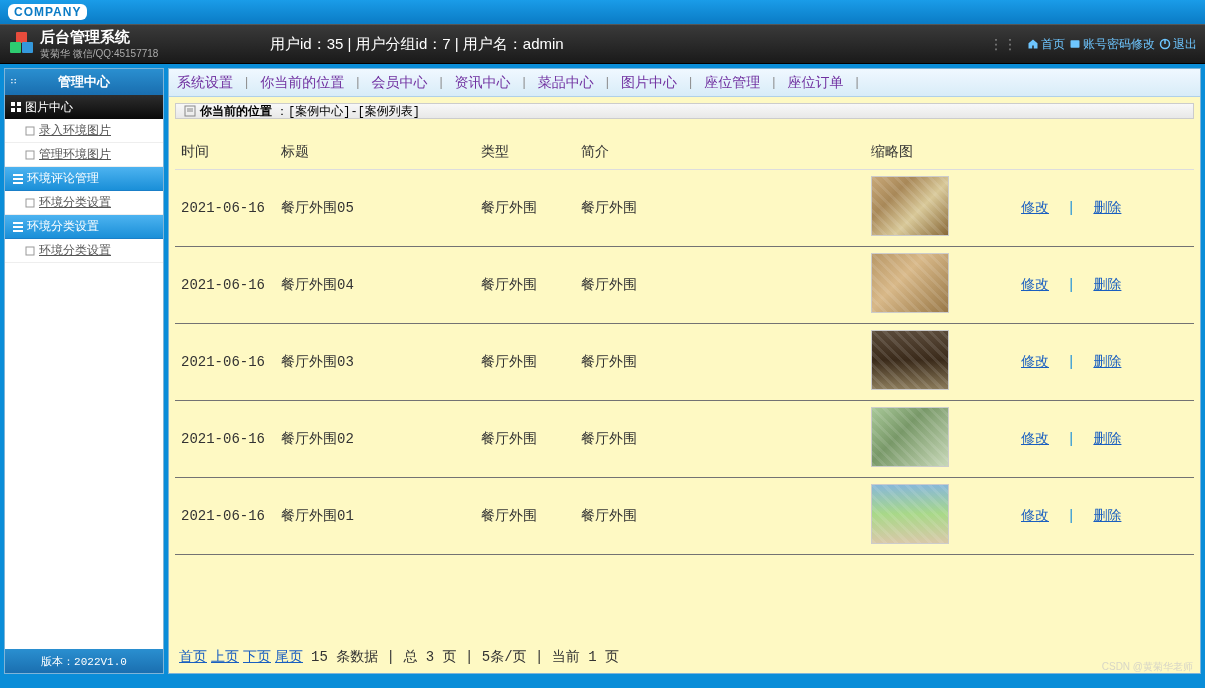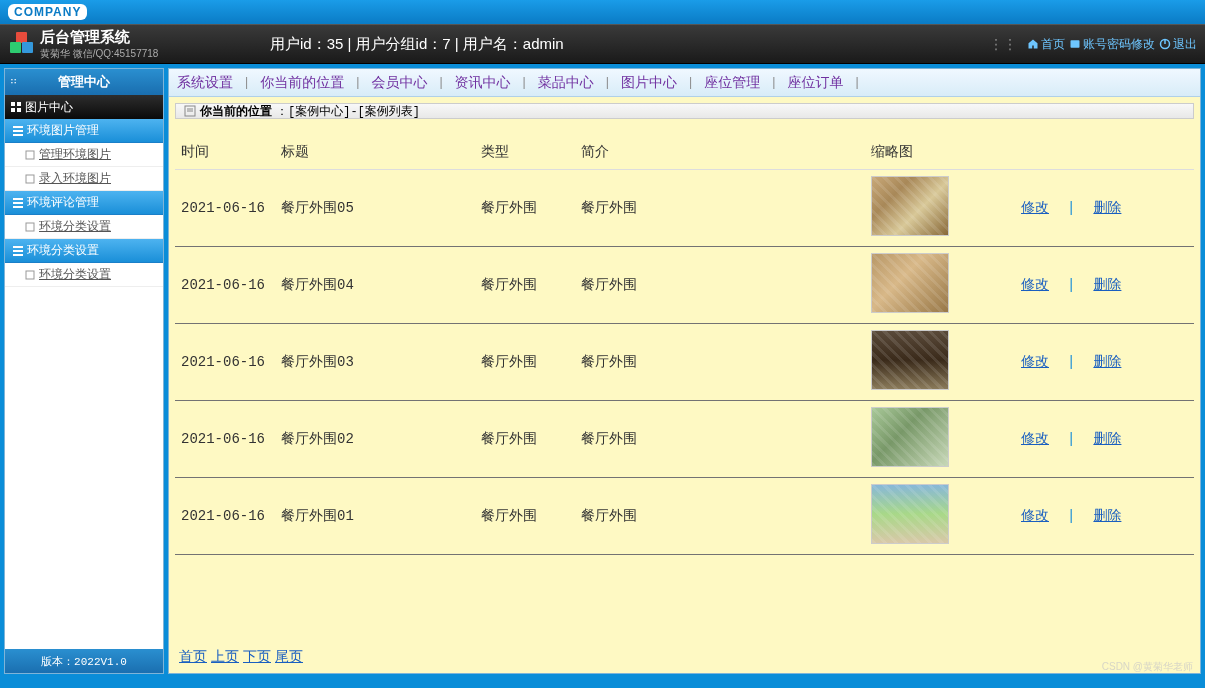--- a/index.html
+++ b/index.html
@@ -115,39 +115,31 @@
     <div class="side-cat">
       <svg class="sq-icon" viewBox="0 0 10 10">
           <rect width="4" height="4" fill="#fff"></rect>
           <rect x="6" width="4" height="4" fill="#fff"></rect>
           <rect y="6" width="4" height="4" fill="#fff"></rect>
           <rect x="6" y="6" width="4" height="4" fill="#fff"></rect>
         </svg>
       <span>图片中心</span>
     </div>
     <div id="side-groups">
-        <div class="side-sub">
-          <svg class="sq-icon" viewBox="0 0 10 10">
-            <rect width="10" height="2" fill="#fff"></rect>
-            <rect y="4" width="10" height="2" fill="#fff"></rect>
-            <rect y="8" width="10" height="2" fill="#fff"></rect>
-          </svg>
-          <span>环境图片管理</span>
+        <div class="side-item">
+          <svg width="10" height="10" viewBox="0 0 10 10">
+            <rect x="1" y="1" width="8" height="8" fill="none" stroke="#999"></rect>
+          </svg>
+          <a>录入环境图片</a>
         </div>
         <div class="side-item">
           <svg width="10" height="10" viewBox="0 0 10 10">
             <rect x="1" y="1" width="8" height="8" fill="none" stroke="#999"></rect>
           </svg>
           <a>管理环境图片</a>
-        </div>
-        <div class="side-item">
-          <svg width="10" height="10" viewBox="0 0 10 10">
-            <rect x="1" y="1" width="8" height="8" fill="none" stroke="#999"></rect>
-          </svg>
-          <a>录入环境图片</a>
         </div>
         <div class="side-sub">
           <svg class="sq-icon" viewBox="0 0 10 10">
             <rect width="10" height="2" fill="#fff"></rect>
             <rect y="4" width="10" height="2" fill="#fff"></rect>
             <rect y="8" width="10" height="2" fill="#fff"></rect>
           </svg>
           <span>环境评论管理</span>
         </div>
         <div class="side-item">
@@ -256,17 +248,18 @@
               <td><a class="act-link">修改</a><span class="act-sep">|</span><a class="act-link">删除</a></td>
             </tr>
           </tbody>
       </table>
     </div>
     <div class="pager">
       <a>首页</a>
       <a>上页</a>
       <a>下页</a>
       <a>尾页</a>
+      <span style="margin-left:4px;">15 条数据 | 总 3 页 | 5条/页 | 当前 1 页</span>
     </div>
   </div>
 </div>
 
 <div class="watermark">CSDN @黄菊华老师</div>
 
 </body></html>

